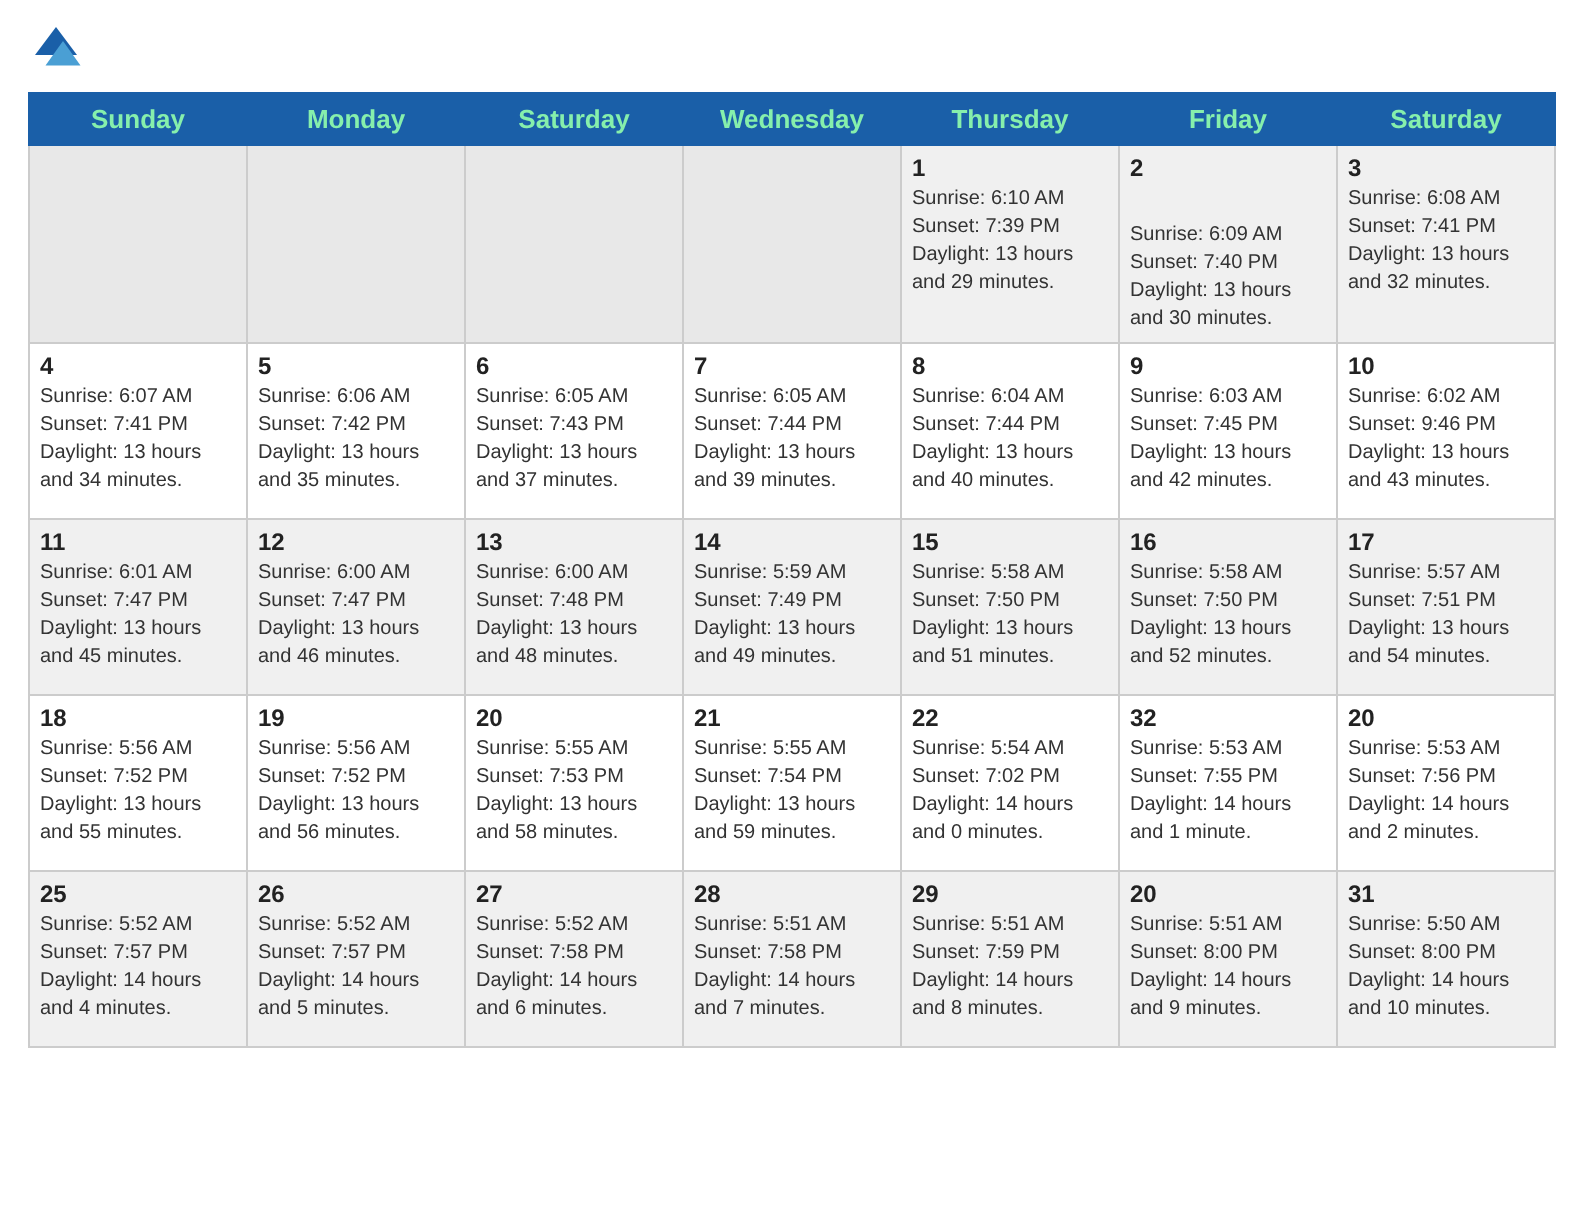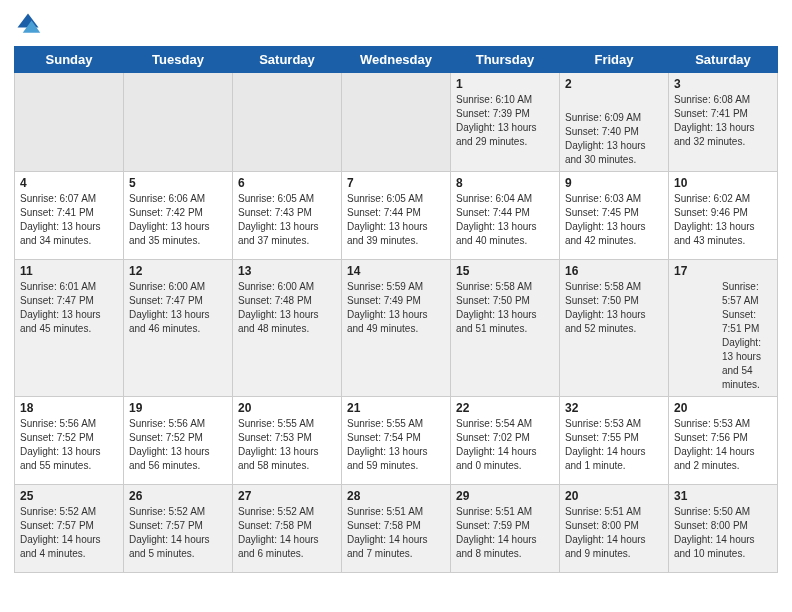--- a/index.html
+++ b/index.html
@@ -58,21 +58,21 @@
       font-size: 14px;
       color: #444;
     }
     .calendar {
       width: 100%;
       border-collapse: collapse;
       border: 1px solid #bbb;
     }
     .calendar th {
       background: #1a5fa8;
-      color: #ffffff;
+      color: #86efac;
       font-size: 13px;
       font-weight: bold;
       text-align: center;
       padding: 5px 4px;
       border: 1px solid #1a5fa8;
     }
     .calendar td {
       vertical-align: top;
       width: calc(100% / 7);
       height: 88px;
@@ -131,21 +131,21 @@
     <div class="title-block">
       <div class="month-title"></div>
       <div class="location"></div>
     </div>
   </div>
 
   <table class="calendar">
     <thead>
       <tr>
       <th>Sunday</th>
-          <th>Tuesday</th>
+          <th>Monday</th>
           <th>Saturday</th>
           <th>Wednesday</th>
           <th>Thursday</th>
           <th>Friday</th>
           <th>Saturday</th>
         </tr>
     </thead>
     <tbody id="calendar-body">
     <tr class="row-odd">
           <td class="empty"></td>
@@ -263,21 +263,21 @@
           </td>
           <td>
             <div class="day-num">16</div>
             <div class="day-info" style="white-space: pre-line;">Sunrise: 5:58 AM
 Sunset: 7:50 PM
 Daylight: 13 hours
 and 52 minutes.</div>
           </td>
           <td>
             <div class="day-num">17</div>
-            <div class="day-info" style="white-space: pre-line; margin-left: 48px;">Sunrise: 5:57 AM
+            <div class="day-info" style="white-space: pre-line;">Sunrise: 5:57 AM
 Sunset: 7:51 PM
 Daylight: 13 hours
 and 54 minutes.</div>
           </td>
         </tr>
         <tr class="row-even">
           <td>
             <div class="day-num">18</div>
             <div class="day-info" style="white-space: pre-line;">Sunrise: 5:56 AM
 Sunset: 7:52 PM

